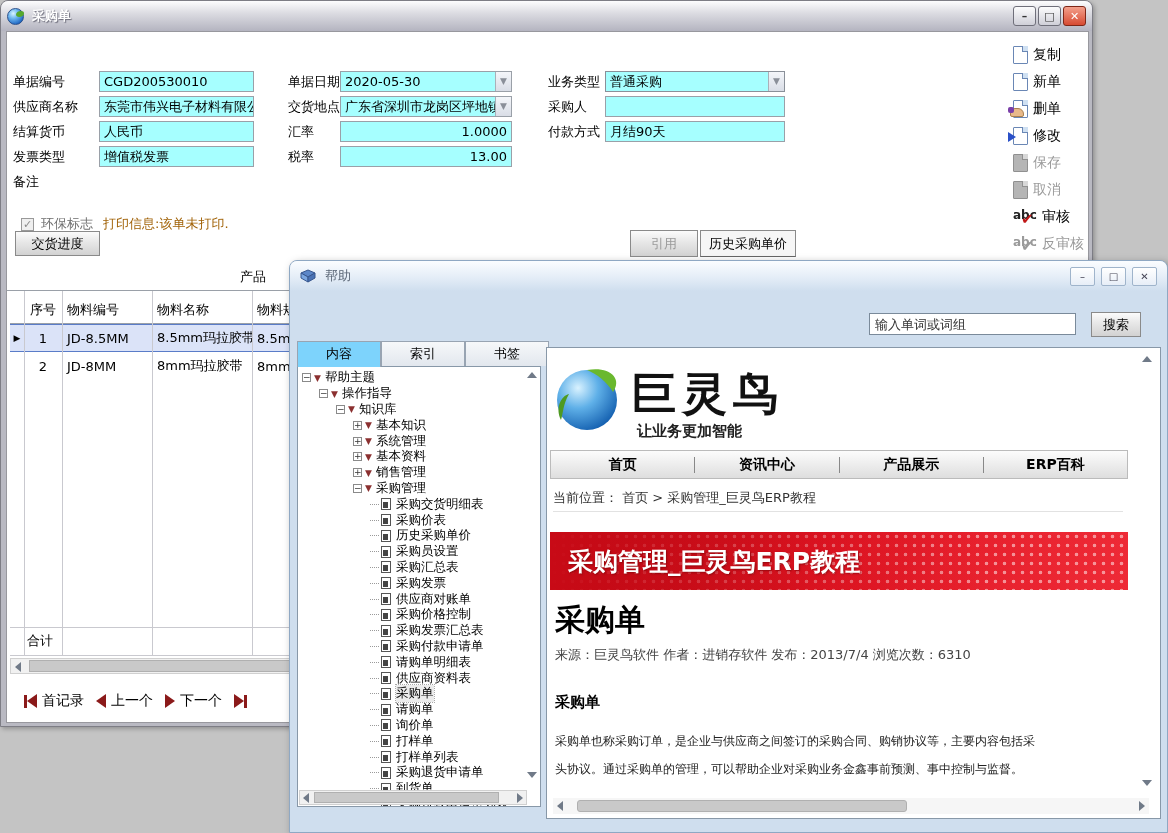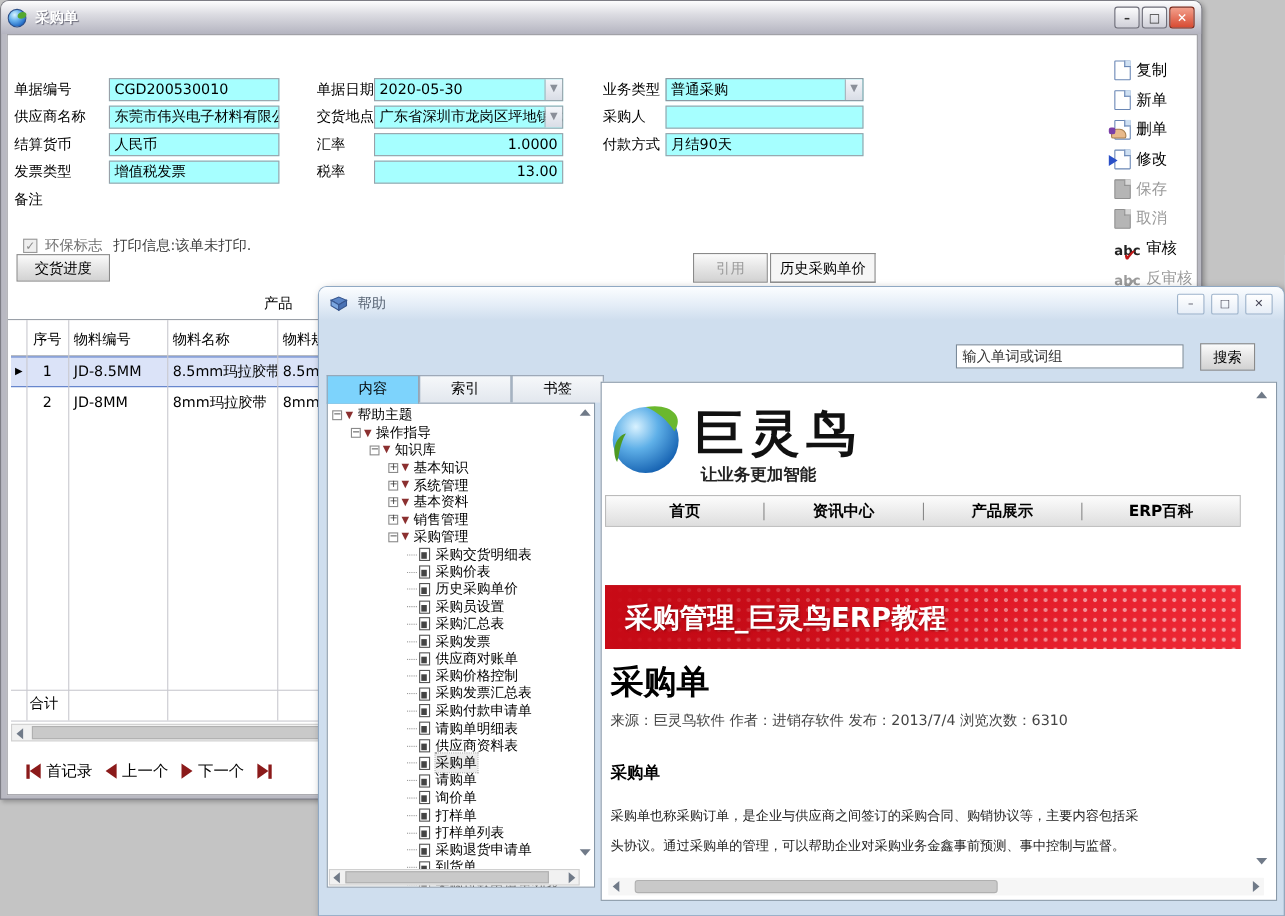--- a/index.html
+++ b/index.html
@@ -39,21 +39,21 @@
   .ffield { position:absolute; height:21px; line-height:19px; background:#a6ffff;
     border:1px solid #9aa0a8; padding:0 4px; overflow:hidden; white-space:nowrap; }
   .ffield.num { text-align:right; }
   .combo-arrow { position:absolute; right:0; top:0; bottom:0; width:16px;
     background:linear-gradient(180deg,#f4f6fa,#d9dde6); border-left:1px solid #aab0b8;
     color:#8a8f99; font-size:9px; display:flex; align-items:center; justify-content:center; }
 
   .checkbox { width:13px; height:13px; background:#efefef; border:1px solid #999;
     display:inline-flex; align-items:center; justify-content:center;
     color:#8a8a8a; font-size:11px; font-weight:bold; }
-  #print-info { color:#404040; }
+  #print-info { color:#a16207; }
   .btn3d { background:linear-gradient(180deg,#fbfbfb,#e7e7e7 45%,#d2d2d2);
     border:1px solid #8a8a8a; display:flex; align-items:center; justify-content:center; }
   .btn3d.disabled { color:#9a9a9a; }
   #history-price-btn { background:#f6f6f6; border:1px solid #8a8a8a; border-bottom-color:#666; }
 
   
   .gridline-v { position:absolute; width:1px; background:#c9c9cf; }
   .gridline-h { position:absolute; height:1px; background:#c9c9cf; }
   #grid-headerline { background:#9aa0a8; }
   .cell { position:absolute; height:26px; line-height:26px; padding:0 5px;
@@ -74,21 +74,21 @@
 
   
   #recnav { left:3px; top:656px; height:26px; display:flex; gap:12px; align-items:center; padding-left:14px; }
   .recnav-item { display:flex; align-items:center; gap:5px; font-size:14px; }
   .nav-bar { width:3px; height:13px; background:#8b1a1a; }
   .nav-tri-l { width:0;height:0;border-top:7px solid transparent;border-bottom:7px solid transparent;border-right:10px solid #8b1a1a; }
   .nav-tri-r { width:0;height:0;border-top:7px solid transparent;border-bottom:7px solid transparent;border-left:10px solid #8b1a1a; }
 
   
   #actions { left:986px; top:14px; width:95px; }
-  .action-row { position:relative; height:27px; display:flex; align-items:flex-end; gap:5px; font-size:14px;padding-left:20px; }
+  .action-row { position:relative; height:27px; display:flex; align-items:flex-start; gap:5px; font-size:14px;padding-left:20px; }
   .action-row.disabled { color:#9a9a9a; }
   .icon-page { width:15px; height:18px; background:#fff; border:1px solid #6a87b5;
     border-radius:1px; position:relative; flex:none; }
   .icon-page::after { content:""; position:absolute; right:-1px; top:-1px; width:5px; height:5px;
     background:#cfe0f2; border-left:1px solid #6a87b5; border-bottom:1px solid #6a87b5; }
   .icon-page.gray { border-color:#909090; background:#b5b5b5; }
   .icon-page.gray::after { background:#d8d8d8; border-color:#909090; }
   .icon-hand { position:absolute; left:-4px; bottom:0; width:14px; height:9px; background:#e8b98a;
     border:1px solid #a9804f; border-radius:5px 6px 2px 2px; }
   .icon-hand::before { content:""; position:absolute; left:-3px; top:-2px; width:6px; height:6px;
@@ -522,20 +522,21 @@
     <div id="site-nav">
         <span class="site-nav-item">首页</span>
         <span class="site-nav-sep"></span>
         <span class="site-nav-item">资讯中心</span>
         <span class="site-nav-sep"></span>
         <span class="site-nav-item">产品展示</span>
         <span class="site-nav-sep"></span>
         <span class="site-nav-item">ERP百科</span>
       </div>
 
+    <div id="breadcrumb">当前位置： 首页 &gt; 采购管理_巨灵鸟ERP教程</div>
 
     <div id="red-banner">
       <span id="banner-title">采购管理_巨灵鸟ERP教程</span>
     </div>
 
     <div id="article-title">采购单</div>
     <div id="article-meta">来源：巨灵鸟软件 作者：进销存软件 发布：2013/7/4 浏览次数：6310</div>
     <div id="article-subhead">采购单</div>
     <div class="para-line" style="top:385px">采购单也称采购订单，是企业与供应商之间签订的采购合同、购销协议等，主要内容包括采</div>
     <div class="para-line" style="top:413px">头协议。通过采购单的管理，可以帮助企业对采购业务金鑫事前预测、事中控制与监督。</div>

